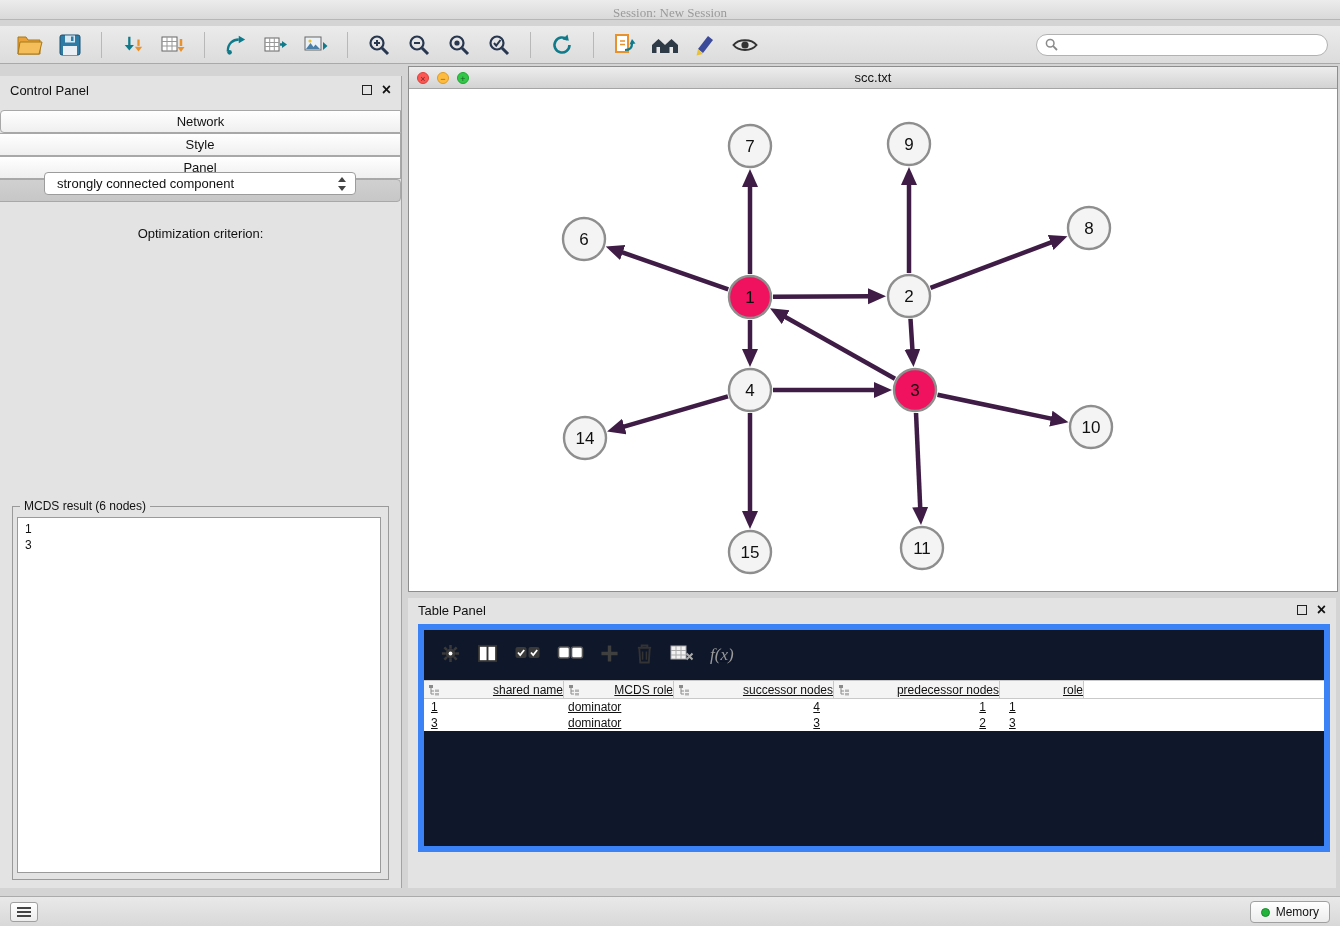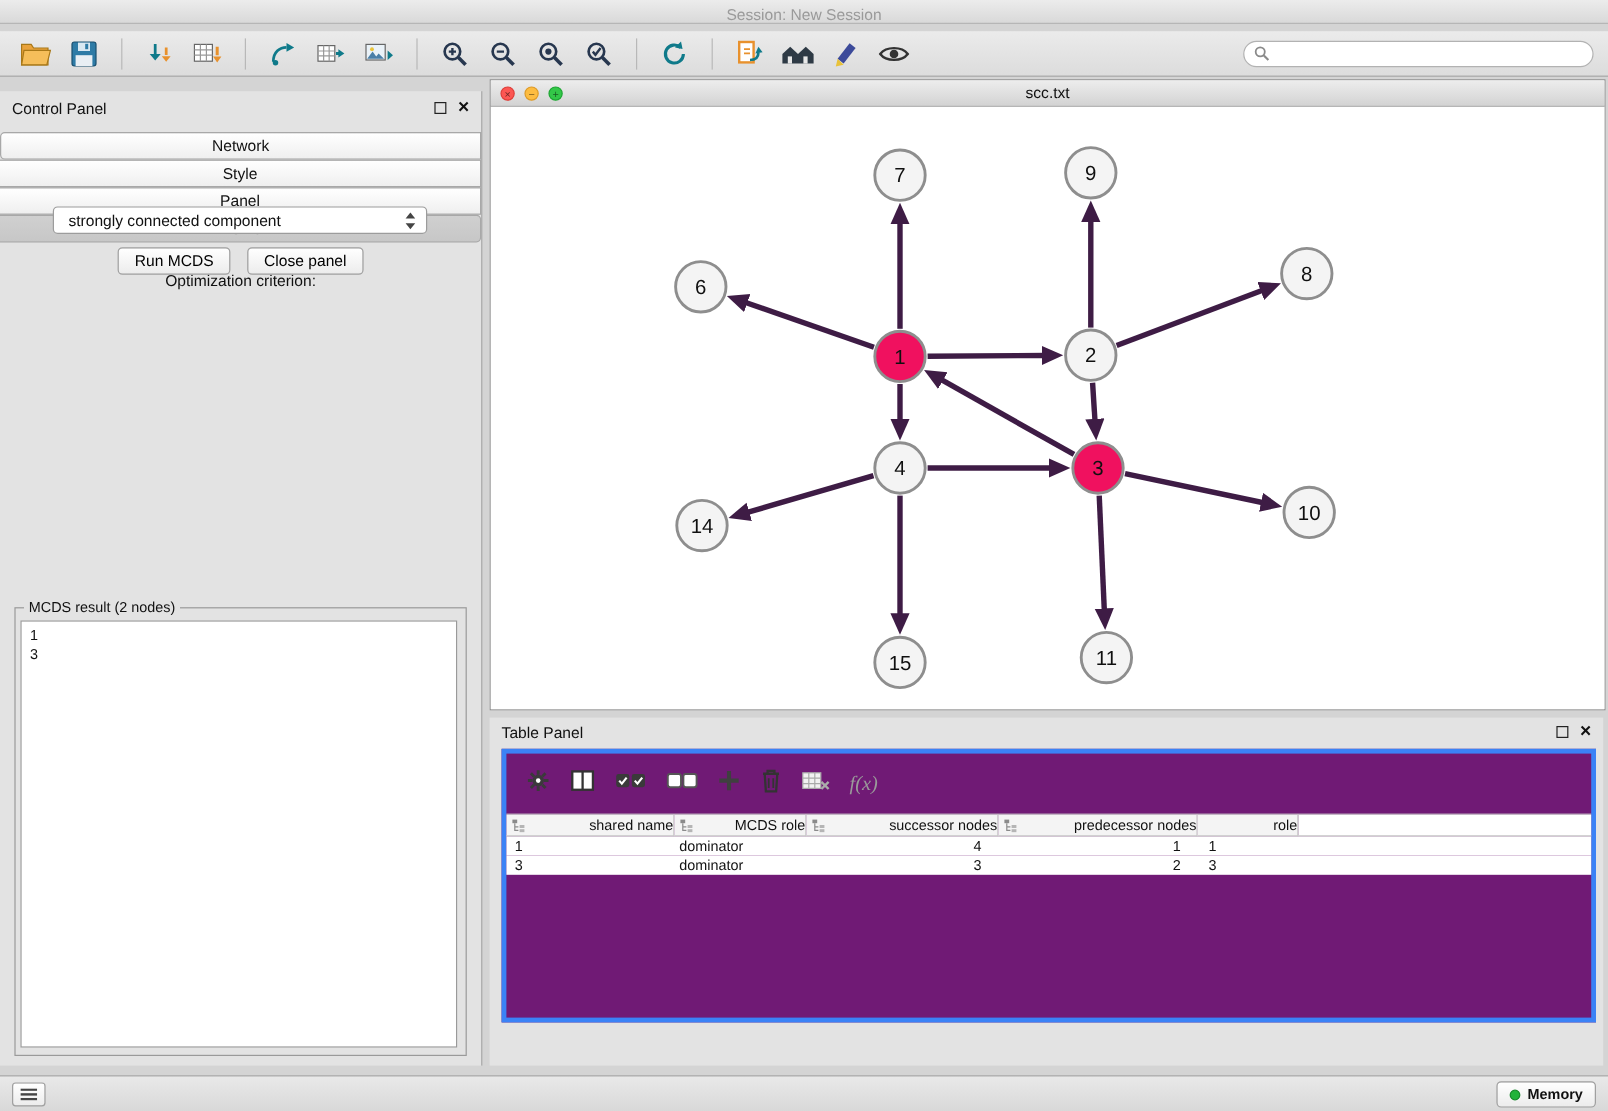--- a/index.html
+++ b/index.html
@@ -3,21 +3,21 @@
 <meta charset="utf-8">
 <style>
   * { margin:0; padding:0; box-sizing:border-box; }
   html,body { width:1340px; height:926px; overflow:hidden; }
   body { font-family:"Liberation Sans", sans-serif; background:#d4d4d4; color:#111; }
   #app { position:relative; width:1340px; height:926px; background:#d4d4d4; }
 
   
   .titlebar { position:absolute; top:0; left:0; right:0; height:20px;
     background:linear-gradient(#ececec,#d9d9d9); border-bottom:1px solid #b6b6b6;
-    text-align:center; line-height:26px; font-size:13px; color:#9a9a9a; }
+    text-align:center; line-height:26px; font-size:13px; color:#9a9a9a;font-family:Liberation Serif, serif; }
 
   
   .toolbar { position:absolute; top:26px; left:0; right:0; height:38px;
     background:linear-gradient(#ebebeb,#dcdcdc); border-bottom:1px solid #a9a9a9;
     display:flex; align-items:center; padding:0 12px; gap:4px; }
   .tb-btn { width:36px; height:32px; display:flex; align-items:center; justify-content:center;
     border-radius:4px; cursor:default; }
   .tb-sep { width:1px; height:26px; background:#b8b8b8; margin:0 9px; }
   .search { margin-left:auto; width:292px; height:22px; border:1px solid #b2b2b2;
     border-radius:11px; background:#fff; display:flex; align-items:center; padding:0 8px; gap:5px; }
@@ -70,39 +70,39 @@
   .light.yellow { background:#fdbc40; border:1px solid #de9b27; }
   .light.green { background:#33c748; border:1px solid #1da732; }
   .nw-canvas { width:928px; height:502px; background:#fff; }
 
   .h-splitter { position:absolute; left:408px; right:0; top:592px; height:6px; }
 
   
   .table-panel { position:absolute; left:408px; top:598px; width:928px; height:290px; background:#e3e3e3; }
   .tp-header { height:24px; display:flex; align-items:center; padding:0 10px; font-size:13px; }
   .tp-content { position:absolute; left:10px; right:6px; top:26px; bottom:36px;
-    background:#701a75; border:4px solid #3b82f6; }
+    background:#0f172a; border:6px solid #3b82f6;text-decoration:underline; }
   .tp-toolbar { height:50px; display:flex; align-items:center; gap:16px; padding:0 16px; }
   .tp-thead { display:flex; height:19px; border-top:1px solid #c9c9c9; }
   .th { background:#f4f4f4; border-right:1px solid #c9c9c9; border-bottom:1px solid #c9c9c9;
     font-size:12px; display:flex; align-items:center; justify-content:flex-end; gap:4px; position:relative; }
   .th .sort-ic { position:absolute; left:4px; top:3px; }
   .th-fill { flex:1; border-bottom:1px solid #c9c9c9; background:#fff; }
   .c0 { width:140px; } .c1 { width:110px; } .c2 { width:160px; } .c3 { width:166px; } .c4 { width:84px; }
   .tp-row { display:flex; height:16px; font-size:12px; line-height:16px; background:#fff; }
   .td { overflow:hidden; white-space:nowrap; }
   .td.c0 { padding-left:7px; } .td.c1 { padding-left:4px; }
   .td.c2,.td.c3 { text-align:right; padding-right:14px; }
   .td.c4 { padding-left:9px; }
   .tp-tabs { position:absolute; left:0; right:0; bottom:6px; display:flex; justify-content:center; }
   .fx { font-family:"Liberation Serif", serif; font-style:italic; font-size:17px; color:#9a9a9a; }
 
   
   .status-bar { position:absolute; left:0; right:0; bottom:0; height:30px;
-    background:linear-gradient(#e9e9e9,#d8d8d8); border-top:1px solid #ababab;font-weight:bold; }
+    background:linear-gradient(#e9e9e9,#d8d8d8); border-top:1px solid #ababab; }
   .list-btn { position:absolute; left:10px; top:5px; width:28px; height:20px;
     background:linear-gradient(#fff,#ececec); border:1px solid #a0a0a0; border-radius:3px;
     display:flex; align-items:center; justify-content:center; }
   .memory-btn { position:absolute; right:10px; top:4px; height:22px;
     background:linear-gradient(#fff,#ececec); border:1px solid #a0a0a0; border-radius:4px;
     display:flex; align-items:center; gap:6px; padding:0 10px; font-size:12px; }
   .mem-dot { width:9px; height:9px; border-radius:50%; background:#22b33a; border:1px solid #178a2a; }
 </style>
 </head>
 <body>
@@ -255,26 +255,22 @@
       <div class="tab">Network</div>
       <div class="tab">Style</div>
       <div class="tab">Panel</div>
       <div class="tab active">MCDS</div>
     </div>
     <div class="opt-label">Optimization criterion:</div>
     <div class="select">
       <span>strongly connected component</span>
       <span class="stepper"></span>
     </div>
-    <div class="btn-row">
-      <button class="btn">Run MCDS</button>
-      <button class="btn">Close panel</button>
-    </div>
     <div class="result-box">
-      <span class="result-legend">MCDS result (2 nodes)</span>
+      <span class="result-legend">MCDS result (6 nodes)</span>
       <div class="result-inner">
         <div>1</div>
         <div>3</div>
       </div>
     </div>
   </div>
 
   <div class="v-splitter"></div>
 
   <div class="network-window">

